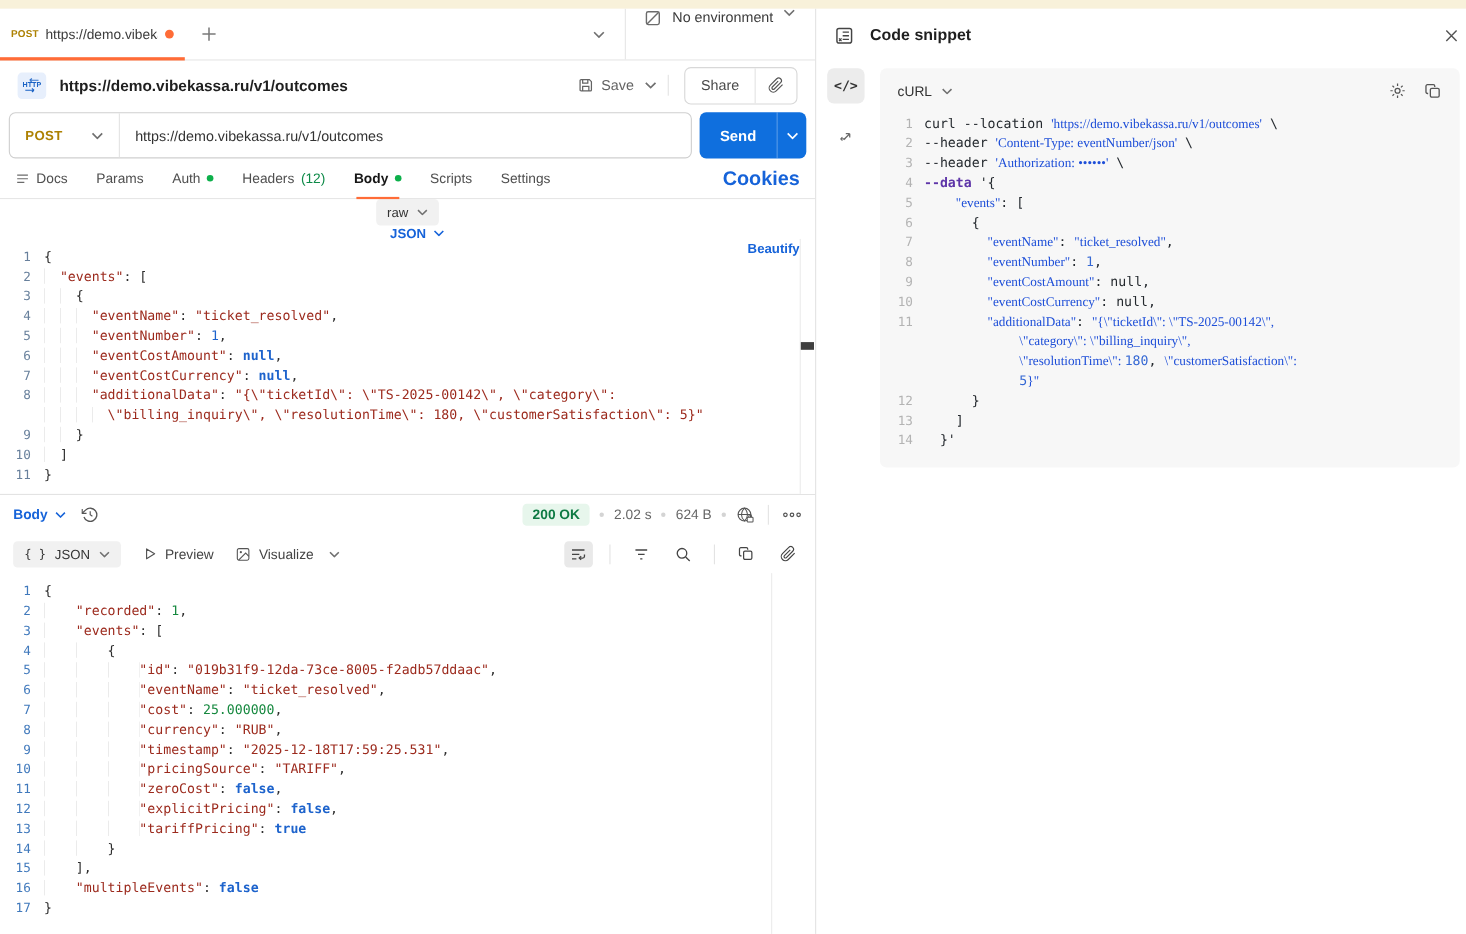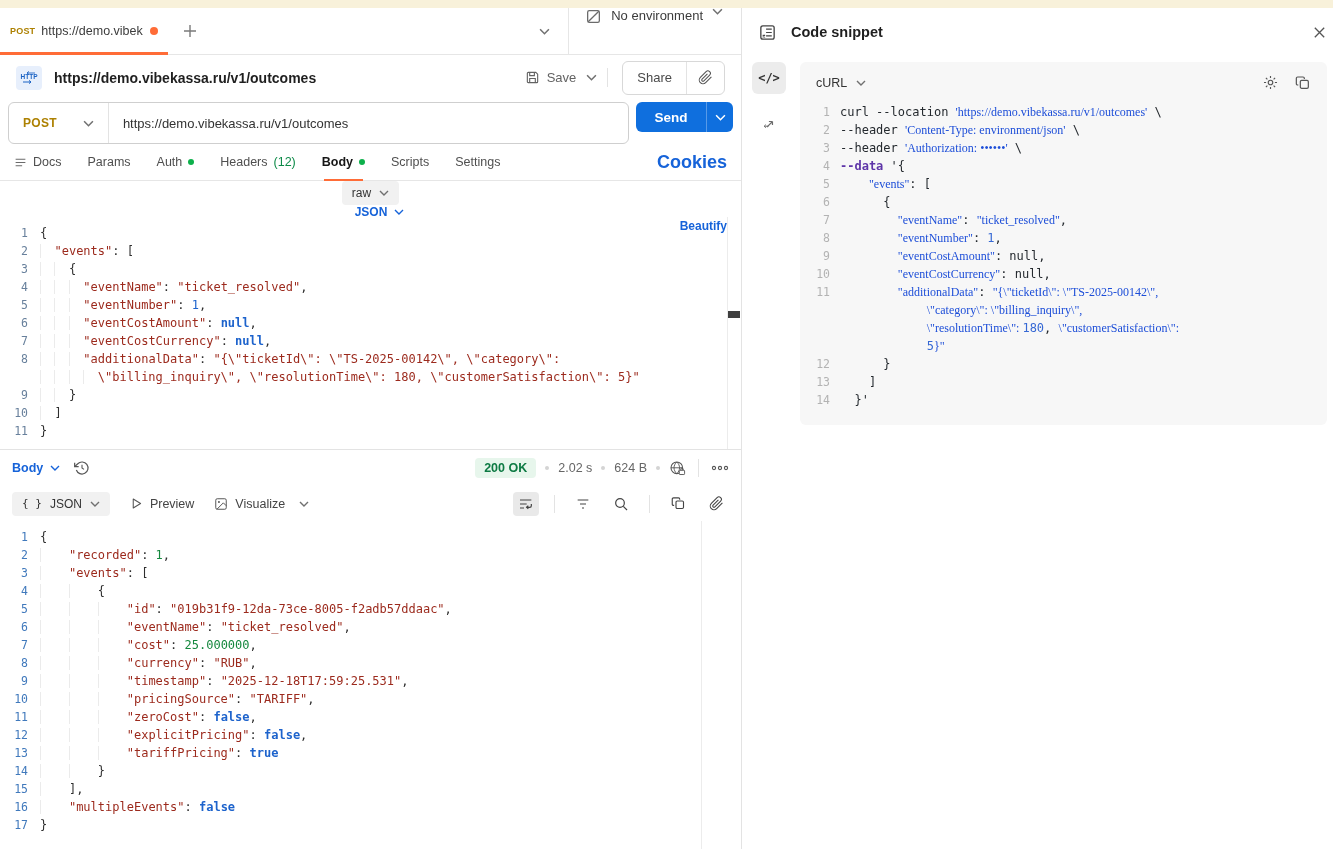--- a/index.html
+++ b/index.html
@@ -38,21 +38,21 @@
   .share-div { width:1px; height:100%; background:#e3e3e3; }
   .clip-btn { padding:0 11px; color:#555; cursor:pointer; display:flex; }
 
   
   .urlrow { display:flex; align-items:flex-start; padding:2px 8px 0 8px; gap:7px; }
   .url-box { flex:1; height:42px; border:1px solid #cfcfcf; border-radius:6px; display:flex; align-items:center; background:#fff; }
   .method-dd { display:flex; align-items:center; gap:26px; padding:0 14px; cursor:pointer; }
   .method-label { font-size:12px; font-weight:700; color:#ad8102; letter-spacing:.3px; }
   .url-div { width:1px; height:40px; background:#e3e3e3; }
   .url-text { font-size:13px; color:#333; padding-left:14px; }
-  .send-btn { height:30px; width:97px; background:#0f6fde; border-radius:6px; display:flex; overflow:hidden; flex:none; cursor:pointer; }
+  .send-btn { height:42px; width:97px; background:#0f6fde; border-radius:6px; display:flex; overflow:hidden; flex:none; cursor:pointer; }
   .send-main { flex:1; display:flex; align-items:center; justify-content:center; color:#fff; font-size:13.5px; font-weight:700; }
   .send-chev { width:27px; display:flex; align-items:center; justify-content:center; border-left:1px solid rgba(255,255,255,.3); color:#fff; }
 
   
   .tabsrow { height:37px; display:flex; align-items:center; padding:0 14px; border-bottom:1px solid #e6e6e6; gap:26px; }
   .rtab { font-size:12.5px; color:#4f4f4f; display:flex; align-items:center; gap:6px; cursor:pointer; height:100%; position:relative; }
   .rtab .gdot { width:6px; height:6px; border-radius:50%; background:#0db04b; }
   .rtab .gcount { color:#0d8a48; }
   .rtab.active { color:#161616; font-weight:700; }
   .rtab.active::after { content:""; position:absolute; left:2px; right:2px; bottom:-1px; height:2px; background:#ff6c37; }
@@ -556,21 +556,21 @@
               </span>
             </div>
           </div>
           <div class="card-code">
               <div class="cl">
                 <span class="gut">1</span>
                 <span class="code"><span class="tk-cpl">curl --location </span><span class="tk-cstr">'https://demo.vibekassa.ru/v1/outcomes'</span><span class="tk-cpl"> \</span></span>
               </div>
               <div class="cl">
                 <span class="gut">2</span>
-                <span class="code"><span class="tk-cpl">--header </span><span class="tk-cstr">'Content-Type: environment/json'</span><span class="tk-cpl"> \</span></span>
+                <span class="code"><span class="tk-cpl">--header </span><span class="tk-cstr">'Content-Type: eventNumber/json'</span><span class="tk-cpl"> \</span></span>
               </div>
               <div class="cl">
                 <span class="gut">3</span>
                 <span class="code"><span class="tk-cpl">--header </span><span class="tk-cstr">'Authorization: ••••••'</span><span class="tk-cpl"> \</span></span>
               </div>
               <div class="cl">
                 <span class="gut">4</span>
                 <span class="code"><span class="tk-cbold">--data </span><span class="tk-cpl">'{</span></span>
               </div>
               <div class="cl">

